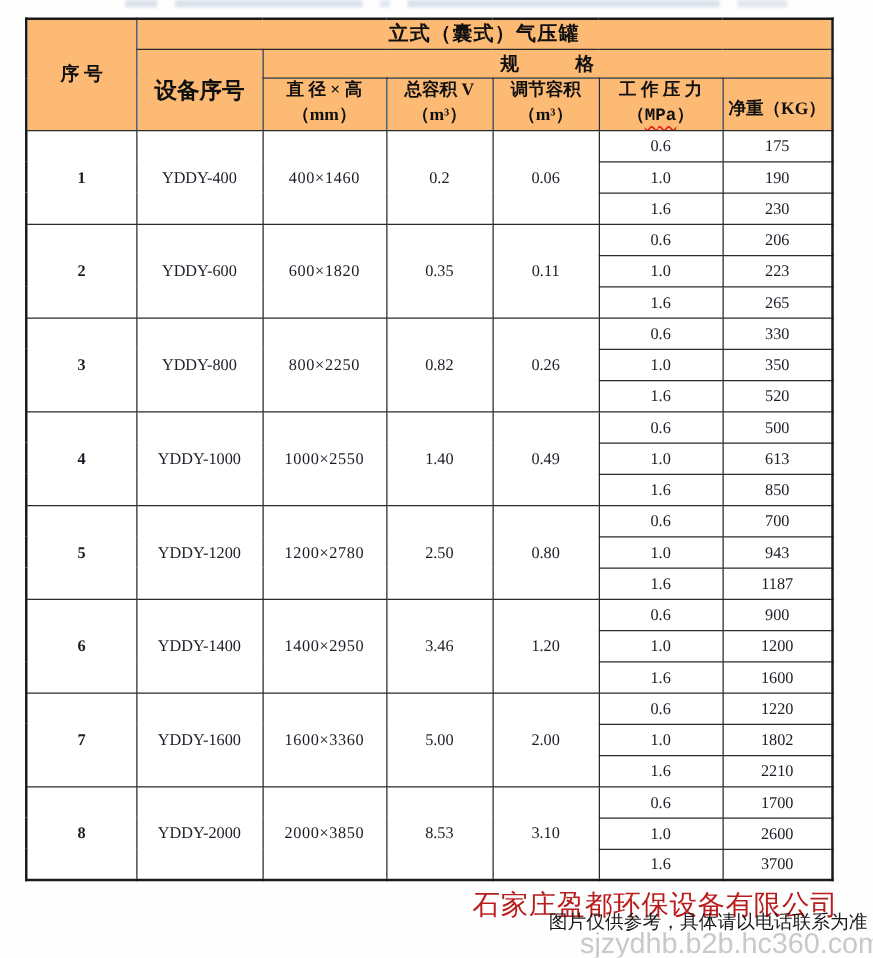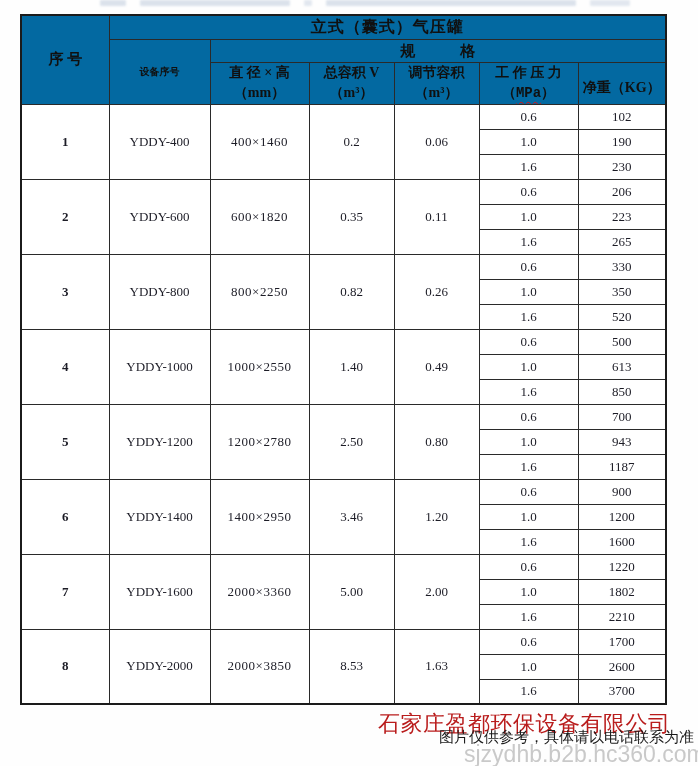--- a/index.html
+++ b/index.html
@@ -19,25 +19,25 @@
 
   table.spec-table{
     position:absolute;left:20px;top:14px;width:645px;
     border-collapse:collapse;table-layout:fixed;background:#fff;
     border:2px solid #1b1b1b;
   }
   .spec-table th,.spec-table td{
     border:1px solid #2a2a2a;text-align:center;vertical-align:middle;
     padding:0;overflow:hidden;color:#16161e;
   }
-  .spec-table thead th{background:#0369a1;font-weight:bold;color:#101010;}
+  .spec-table thead th{background:#fdba74;font-weight:bold;color:#101010;}
   th.h-title{font-size:16px;letter-spacing:1px;height:23px;}
   th.h-spec{font-size:15px;height:22px;margin-top:29px;}
   th.h-seq{font-size:15px;}
-  th.h-device{font-size:10px;text-align:center;}
+  th.h-device{font-size:18px;text-align:center;}
   tr.h-row3{height:38px;margin-top:44px;}
   tr.h-row3 th{font-size:14px;line-height:1.45;}
   th.h-weight{vertical-align:bottom;padding-bottom:5px;}
   .wavy{
     text-decoration-line:underline;text-decoration-style:wavy;
     text-decoration-color:#e01010;text-decoration-thickness:1px;
     text-underline-offset:4px;
     font-family:Liberation Mono, monospace;
   }
   .spec-table tbody tr{height:25px;}
@@ -104,21 +104,21 @@
     </tr>
   </thead>
   <tbody>
       <tr>
         <td rowspan="3" class="c-seq">1</td>
         <td rowspan="3" class="c-model">YDDY-400</td>
         <td rowspan="3" class="c-dims">400×1460</td>
         <td rowspan="3" class="c-volume">0.2</td>
         <td rowspan="3" class="c-adjust">0.06</td>
         <td class="c-pressure">0.6</td>
-        <td class="c-weight">102</td>
+        <td class="c-weight">175</td>
       </tr>
       <tr>
         <td class="c-pressure">1.0</td>
         <td class="c-weight">190</td>
       </tr>
       <tr>
         <td class="c-pressure">1.6</td>
         <td class="c-weight">230</td>
       </tr>
       <tr>
@@ -202,40 +202,40 @@
         <td class="c-pressure">1.0</td>
         <td class="c-weight">1200</td>
       </tr>
       <tr>
         <td class="c-pressure">1.6</td>
         <td class="c-weight">1600</td>
       </tr>
       <tr>
         <td rowspan="3" class="c-seq">7</td>
         <td rowspan="3" class="c-model">YDDY-1600</td>
-        <td rowspan="3" class="c-dims">2000×3360</td>
+        <td rowspan="3" class="c-dims">1600×3360</td>
         <td rowspan="3" class="c-volume">5.00</td>
         <td rowspan="3" class="c-adjust">2.00</td>
         <td class="c-pressure">0.6</td>
         <td class="c-weight">1220</td>
       </tr>
       <tr>
         <td class="c-pressure">1.0</td>
         <td class="c-weight">1802</td>
       </tr>
       <tr>
         <td class="c-pressure">1.6</td>
         <td class="c-weight">2210</td>
       </tr>
       <tr>
         <td rowspan="3" class="c-seq">8</td>
         <td rowspan="3" class="c-model">YDDY-2000</td>
         <td rowspan="3" class="c-dims">2000×3850</td>
         <td rowspan="3" class="c-volume">8.53</td>
-        <td rowspan="3" class="c-adjust">1.63</td>
+        <td rowspan="3" class="c-adjust">3.10</td>
         <td class="c-pressure">0.6</td>
         <td class="c-weight">1700</td>
       </tr>
       <tr>
         <td class="c-pressure">1.0</td>
         <td class="c-weight">2600</td>
       </tr>
       <tr>
         <td class="c-pressure">1.6</td>
         <td class="c-weight">3700</td>

